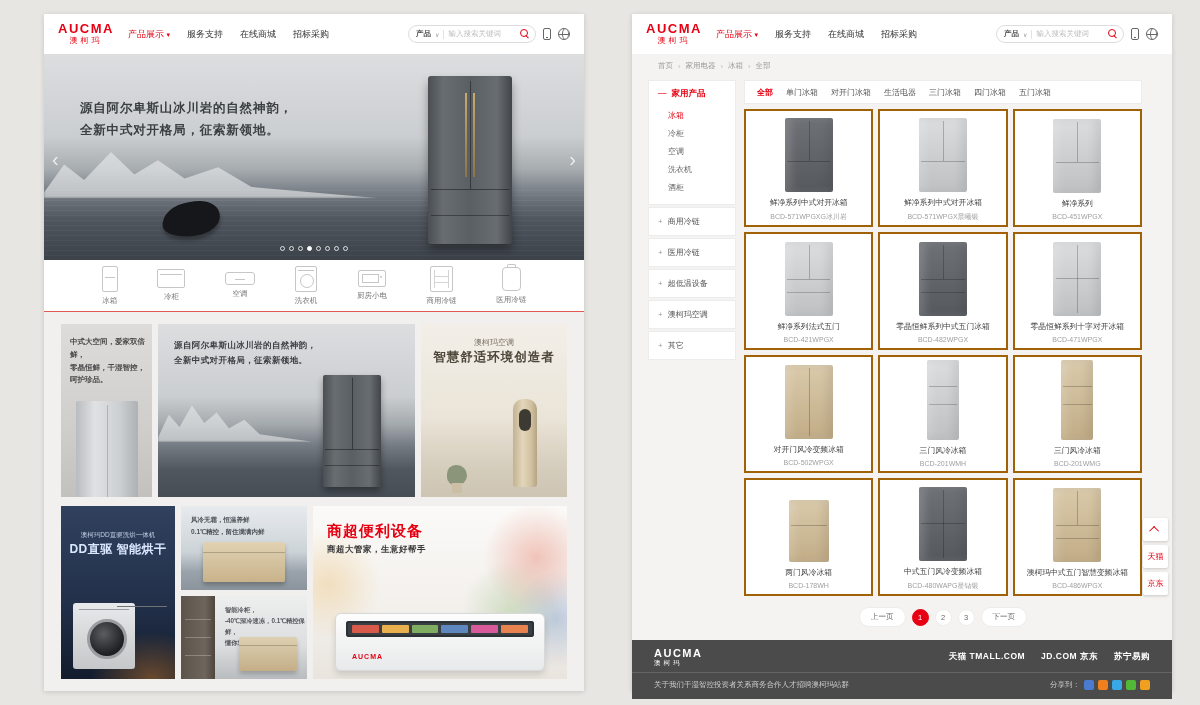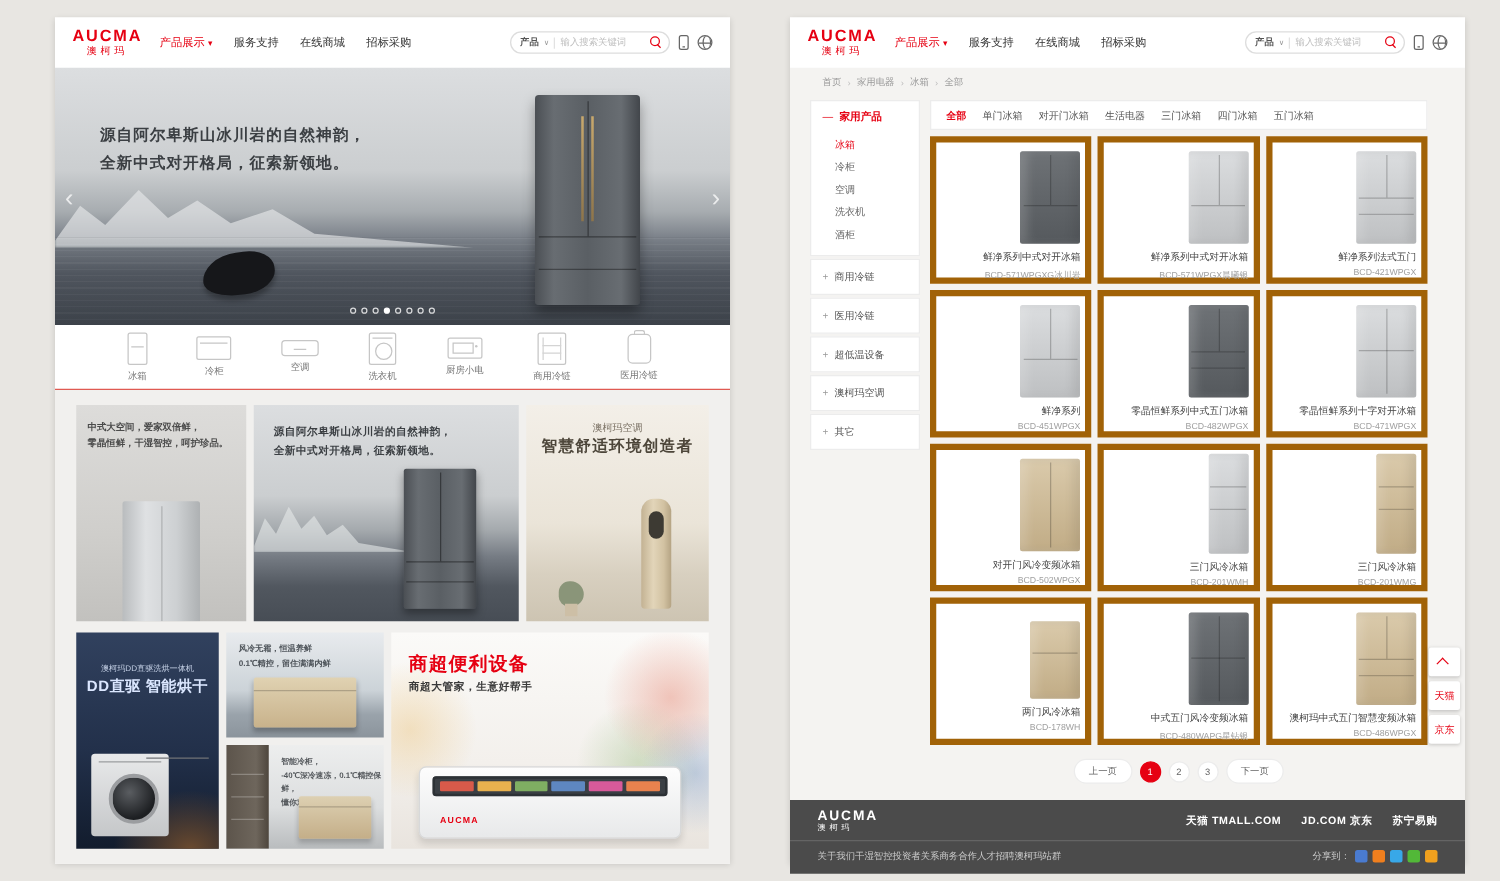--- a/index.html
+++ b/index.html
@@ -82,21 +82,21 @@
   .ci-cabinet{width:23px;height:26px;}
   .ci-cabinet::before{content:"";position:absolute;inset:3px;border-left:1px solid #d4d4d4;border-right:1px solid #d4d4d4;}
   .ci-cabinet::after{content:"";position:absolute;left:3px;right:3px;top:9px;height:1px;background:#d4d4d4;box-shadow:0 6px 0 #d4d4d4;}
   .ci-med{width:19px;height:24px;border-radius:4px;}
   .ci-med::after{content:"";position:absolute;left:4px;right:4px;top:-4px;height:3px;border:1px solid #c6c6c6;border-bottom:none;border-radius:2px 2px 0 0;}
 
   
   .promo{flex:1;background:#f1f0ee;padding:12px 17px;display:flex;flex-direction:column;gap:9px;}
   .prow{display:flex;gap:6px;flex:1;}
   .tile{position:relative;overflow:hidden;cursor:pointer;background:#ddd;}
-  .t-fsmall{width:136px;background:linear-gradient(180deg,#dddcda 0%,#cfcecb 60%,#c2c1be 100%);}
+  .t-fsmall{width:91px;background:linear-gradient(180deg,#dddcda 0%,#cfcecb 60%,#c2c1be 100%);}
   .t-fsmall .txt{position:absolute;left:9px;top:12px;font-size:7.5px;color:#4a4a4a;line-height:1.7;font-weight:600;}
   .mini-fridge{position:absolute;left:50%;bottom:0;transform:translateX(-50%);width:62px;height:96px;
     background:linear-gradient(90deg,#b9bcbe,#dfe1e3 30%,#cdd0d2 70%,#aeb1b3);border-radius:2px 2px 0 0;}
   .mini-fridge::after{content:"";position:absolute;left:50%;top:4px;bottom:0;width:1px;background:rgba(0,0,0,.18);}
   .t-fwide{flex:1;background:linear-gradient(180deg,#dcdee0 0%,#cbced0 42%,#a4a9ad 58%,#767c84 70%,#51575f 84%,#474d55 100%);}
   .t-fwide .mtn{position:absolute;left:0;top:38%;width:60%;height:30%;opacity:.6;filter:blur(1px);background:#e6e9ea;
     clip-path:polygon(0 92%,7% 48%,14% 72%,22% 30%,30% 64%,38% 44%,46% 74%,56% 58%,66% 86%,100% 100%,0 100%);}
   .t-fwide .txt{position:absolute;left:16px;top:14px;font-size:8.5px;color:#3b3f43;font-weight:600;line-height:1.8;letter-spacing:.4px;}
   .wide-fridge{position:absolute;right:34px;bottom:10px;width:58px;height:112px;border-radius:2px;
     background:linear-gradient(90deg,#4b4f54,#686d72 20%,#5a5f64 50%,#686d72 80%,#42464b);box-shadow:0 4px 7px rgba(0,0,0,.35);}
@@ -163,21 +163,21 @@
   .side-hd .minus{margin-right:5px;font-weight:normal;}
   .side-item{font-size:8px;color:#666;padding:3.5px 0 3.5px 10px;cursor:pointer;}
   .side-item.active{color:#e60012;}
   .side-box{background:#fff;border:1px solid #ececec;padding:8px 9px;font-size:8px;color:#555;cursor:pointer;}
   .side-box .plus{color:#999;margin-right:5px;}
   .rcol{flex:1;display:flex;flex-direction:column;}
   .fbar{background:#fff;border:1px solid #ececec;height:24px;min-height:24px;display:flex;align-items:center;gap:13px;padding:0 12px;margin-bottom:5px;}
   .ftab{font-size:8px;color:#555;cursor:pointer;white-space:nowrap;}
   .ftab.active{color:#e60012;font-weight:bold;}
   .grid{display:grid;grid-template-columns:repeat(3,1fr);gap:5px;}
-  .pcard{background:#fff;border:5px solid #a16207;height:118px;display:flex;flex-direction:column;align-items:flex-end;padding:7px 4px 5px;cursor:pointer;}
+  .pcard{background:#fff;border:2px solid #a16207;height:118px;display:flex;flex-direction:column;align-items:center;padding:7px 4px 5px;cursor:pointer;}
   .pimg{height:76px;display:flex;align-items:flex-end;justify-content:center;}
   .fridge{position:relative;width:48px;height:74px;border-radius:2px;box-shadow:inset -6px 0 8px rgba(0,0,0,.08),inset 6px 0 8px rgba(255,255,255,.15);}
   .fin-dark{background:linear-gradient(180deg,#6e7276,#55595d);}
   .fin-silver{background:linear-gradient(180deg,#dbdddf,#bec0c2);}
   .fin-gold{background:linear-gradient(180deg,#dacaab,#c1ac86);}
   .fridge::before,.fridge::after{content:"";position:absolute;background:rgba(0,0,0,.22);}
   .dr-french::before{left:50%;top:4%;bottom:42%;width:1px;}
   .dr-french::after{left:5%;right:5%;top:58%;height:1px;}
   .dr-five::before{left:50%;top:4%;bottom:50%;width:1px;}
   .dr-five::after{left:5%;right:5%;top:50%;height:1px;box-shadow:0 13px 0 rgba(0,0,0,.2);}
@@ -448,32 +448,32 @@
   <div class="pcard">
     <div class="pimg">
                 <div class="fridge fin-silver dr-french"></div>
               </div>
     <div class="pname">鲜净系列中式对开冰箱</div>
     <div class="pmodel">BCD-571WPGX晨曦银</div>
   </div>
 
   <div class="pcard">
     <div class="pimg">
+                <div class="fridge fin-silver dr-french"></div>
+              </div>
+    <div class="pname">鲜净系列</div>
+    <div class="pmodel">BCD-451WPGX</div>
+  </div>
+
+  <div class="pcard">
+    <div class="pimg">
                 <div class="fridge fin-silver dr-five"></div>
               </div>
     <div class="pname">鲜净系列法式五门</div>
     <div class="pmodel">BCD-421WPGX</div>
-  </div>
-
-  <div class="pcard">
-    <div class="pimg">
-                <div class="fridge fin-silver dr-french"></div>
-              </div>
-    <div class="pname">鲜净系列</div>
-    <div class="pmodel">BCD-451WPGX</div>
   </div>
 
   <div class="pcard">
     <div class="pimg">
                 <div class="fridge fin-dark dr-five"></div>
               </div>
     <div class="pname">零晶恒鲜系列中式五门冰箱</div>
     <div class="pmodel">BCD-482WPGX</div>
   </div>
 

